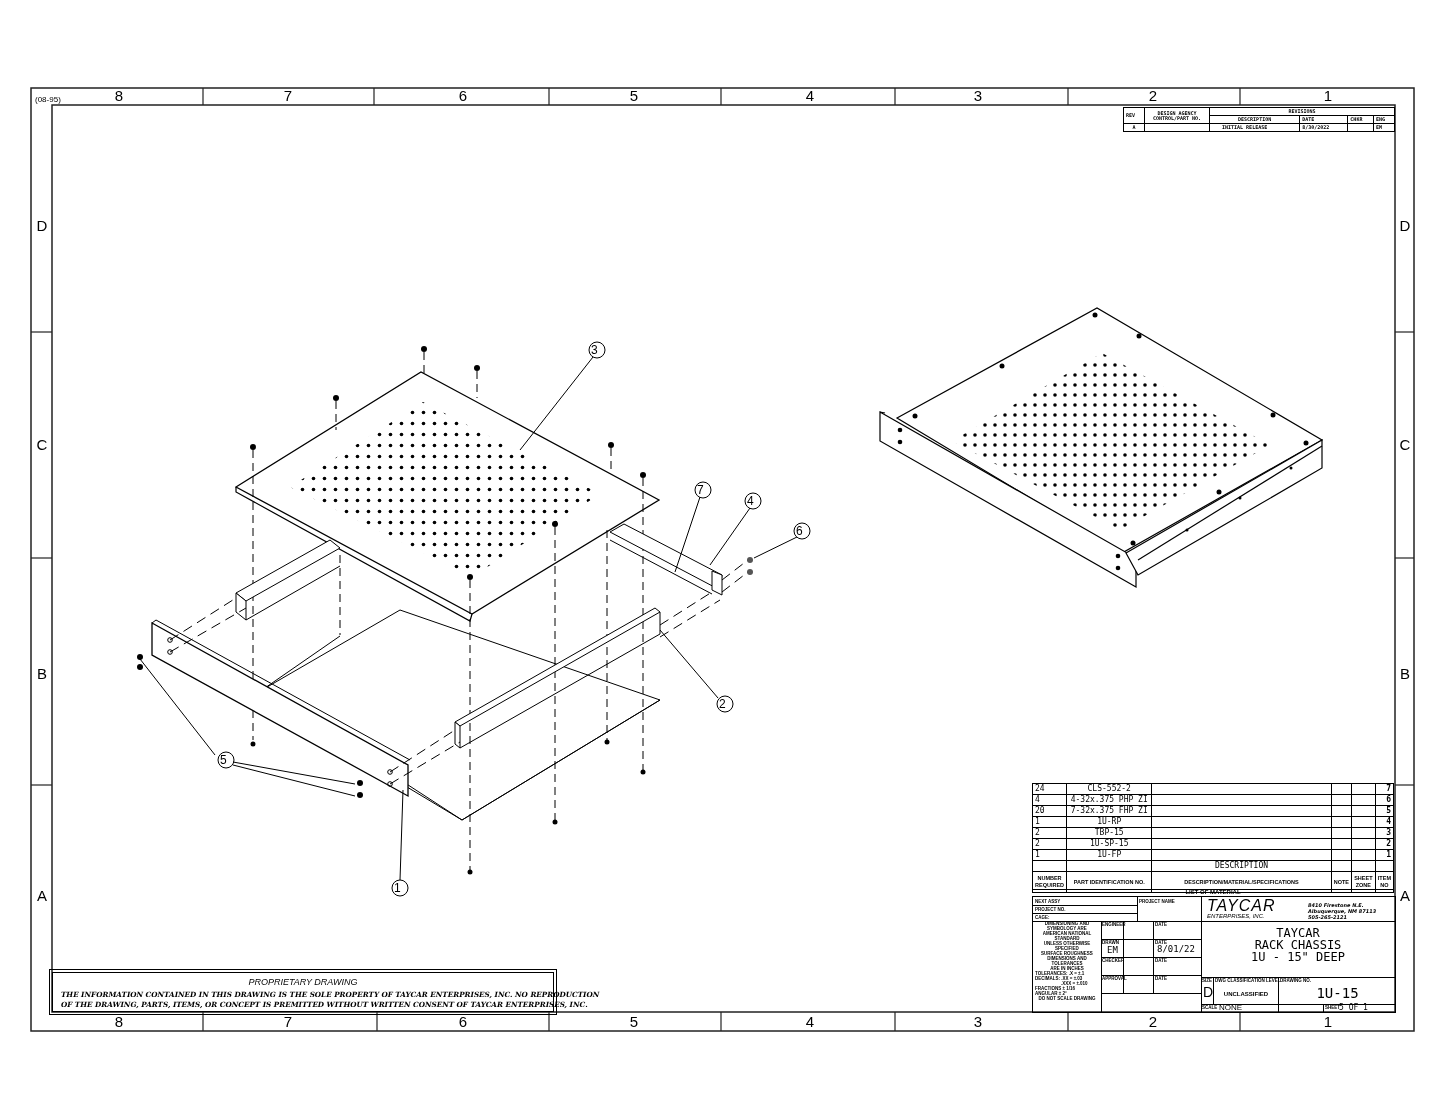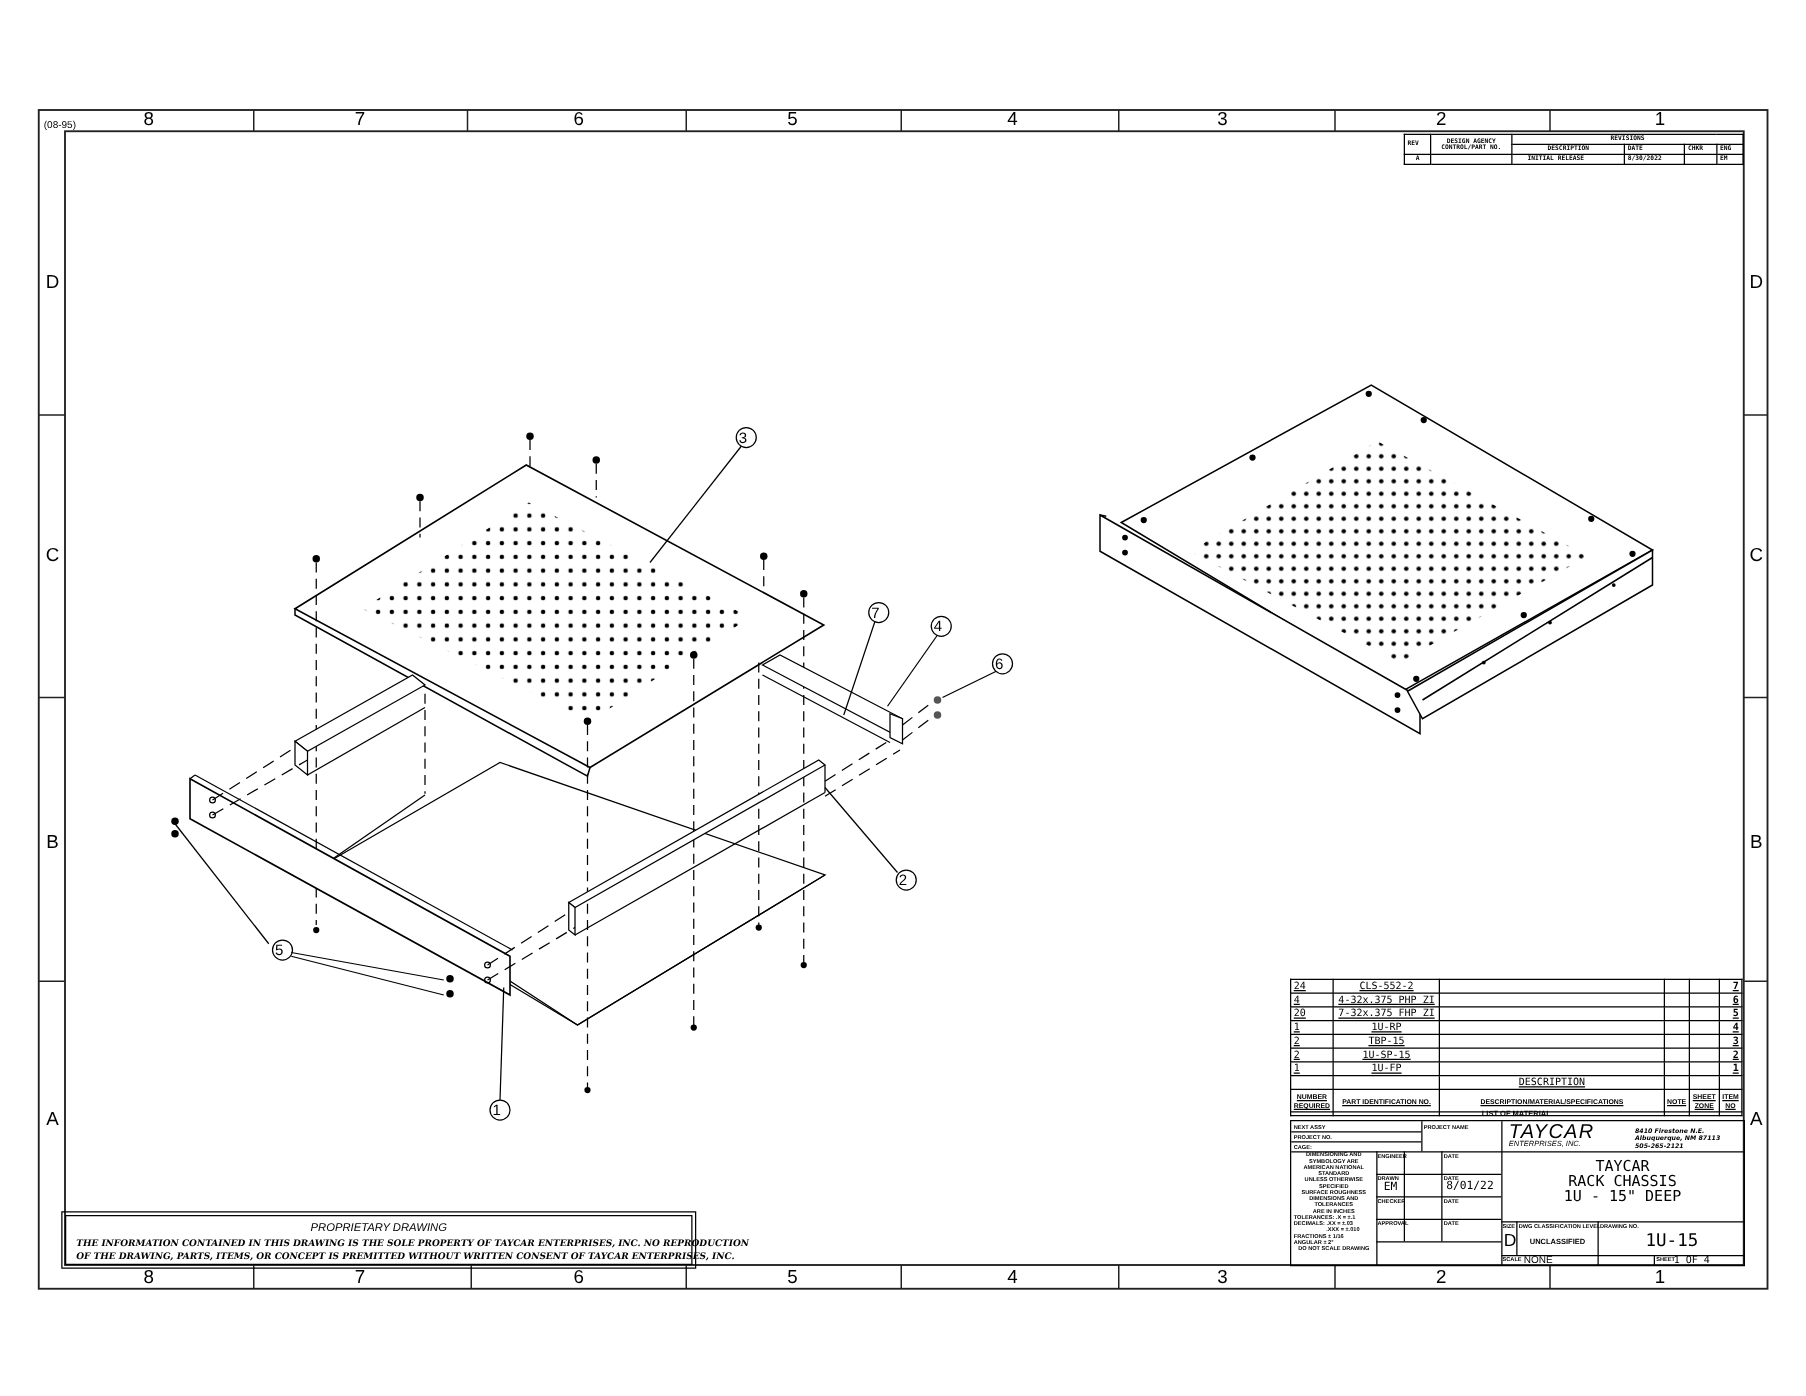--- a/index.html
+++ b/index.html
@@ -249,21 +249,21 @@
     </g>
   </svg>
   <div class="abs callout" style="left:394px;top:881px">1</div>
   <div class="abs callout" style="left:719px;top:697px">2</div>
   <div class="abs callout" style="left:591px;top:343px">3</div>
   <div class="abs callout" style="left:747px;top:494px">4</div>
   <div class="abs callout" style="left:220px;top:753px">5</div>
   <div class="abs callout" style="left:796px;top:524px">6</div>
   <div class="abs callout" style="left:697px;top:483px">7</div>
 
-  <table class="bom-table" style="left:1032px;top:783px;width:362px;text-decoration:underline;">
+  <table class="bom-table" style="left:1032px;top:783px;width:362px;">
     <colgroup>
         <col style="width:25px">
         <col style="width:86px">
         <col style="width:190px">
         <col style="width:16px">
         <col style="width:24px">
         <col style="width:14px">
       </colgroup>
     <tbody>
         <tr>
@@ -407,21 +407,21 @@
     <div class="abs" style="left:170px;top:87px;font-size:14px">D</div>
     <div class="abs tiny" style="left:182px;top:81px">DWG CLASSIFICATION LEVEL</div>
     <div class="abs tiny" style="left:182px;top:95px;width:62px;text-align:center;font-size:6px">UNCLASSIFIED</div>
     <div class="abs tiny" style="left:247px;top:81px">DRAWING NO.</div>
     <div class="abs" style="left:247px;top:88px;width:115px;text-align:center;font-size:14px;font-family:'DejaVu Sans Mono',monospace">1U-15</div>
     <div class="abs" style="left:168px;top:107px;width:194px;border-top:1px solid #000"></div>
     <div class="abs tiny" style="left:169px;top:108px">SCALE</div>
     <div class="abs" style="left:186px;top:106px;font-size:8px;font-family:Liberation Sans, sans-serif">NONE</div>
     <div class="abs" style="left:290px;top:107px;height:8px;border-left:1px solid #000"></div>
     <div class="abs tiny" style="left:292px;top:108px">SHEET</div>
-    <div class="abs" style="left:306px;top:106px;font-size:8px;font-family:'DejaVu Sans Mono',monospace">1 OF 4</div>
+    <div class="abs" style="left:306px;top:106px;font-size:8px;font-family:'DejaVu Sans Mono',monospace">5 OF 1</div>
   </div>
 
   <div class="prop-box">
     <div class="prop-title">PROPRIETARY DRAWING</div>
     <div class="prop-line" style="top:17px">THE INFORMATION CONTAINED IN THIS DRAWING IS THE SOLE PROPERTY OF TAYCAR  ENTERPRISES, INC.  NO REPRODUCTION</div>
     <div class="prop-line" style="top:27px">OF THE DRAWING, PARTS, ITEMS, OR CONCEPT IS PREMITTED WITHOUT WRITTEN CONSENT OF TAYCAR ENTERPRISES, INC.</div>
   </div>
 
 </div>
 

